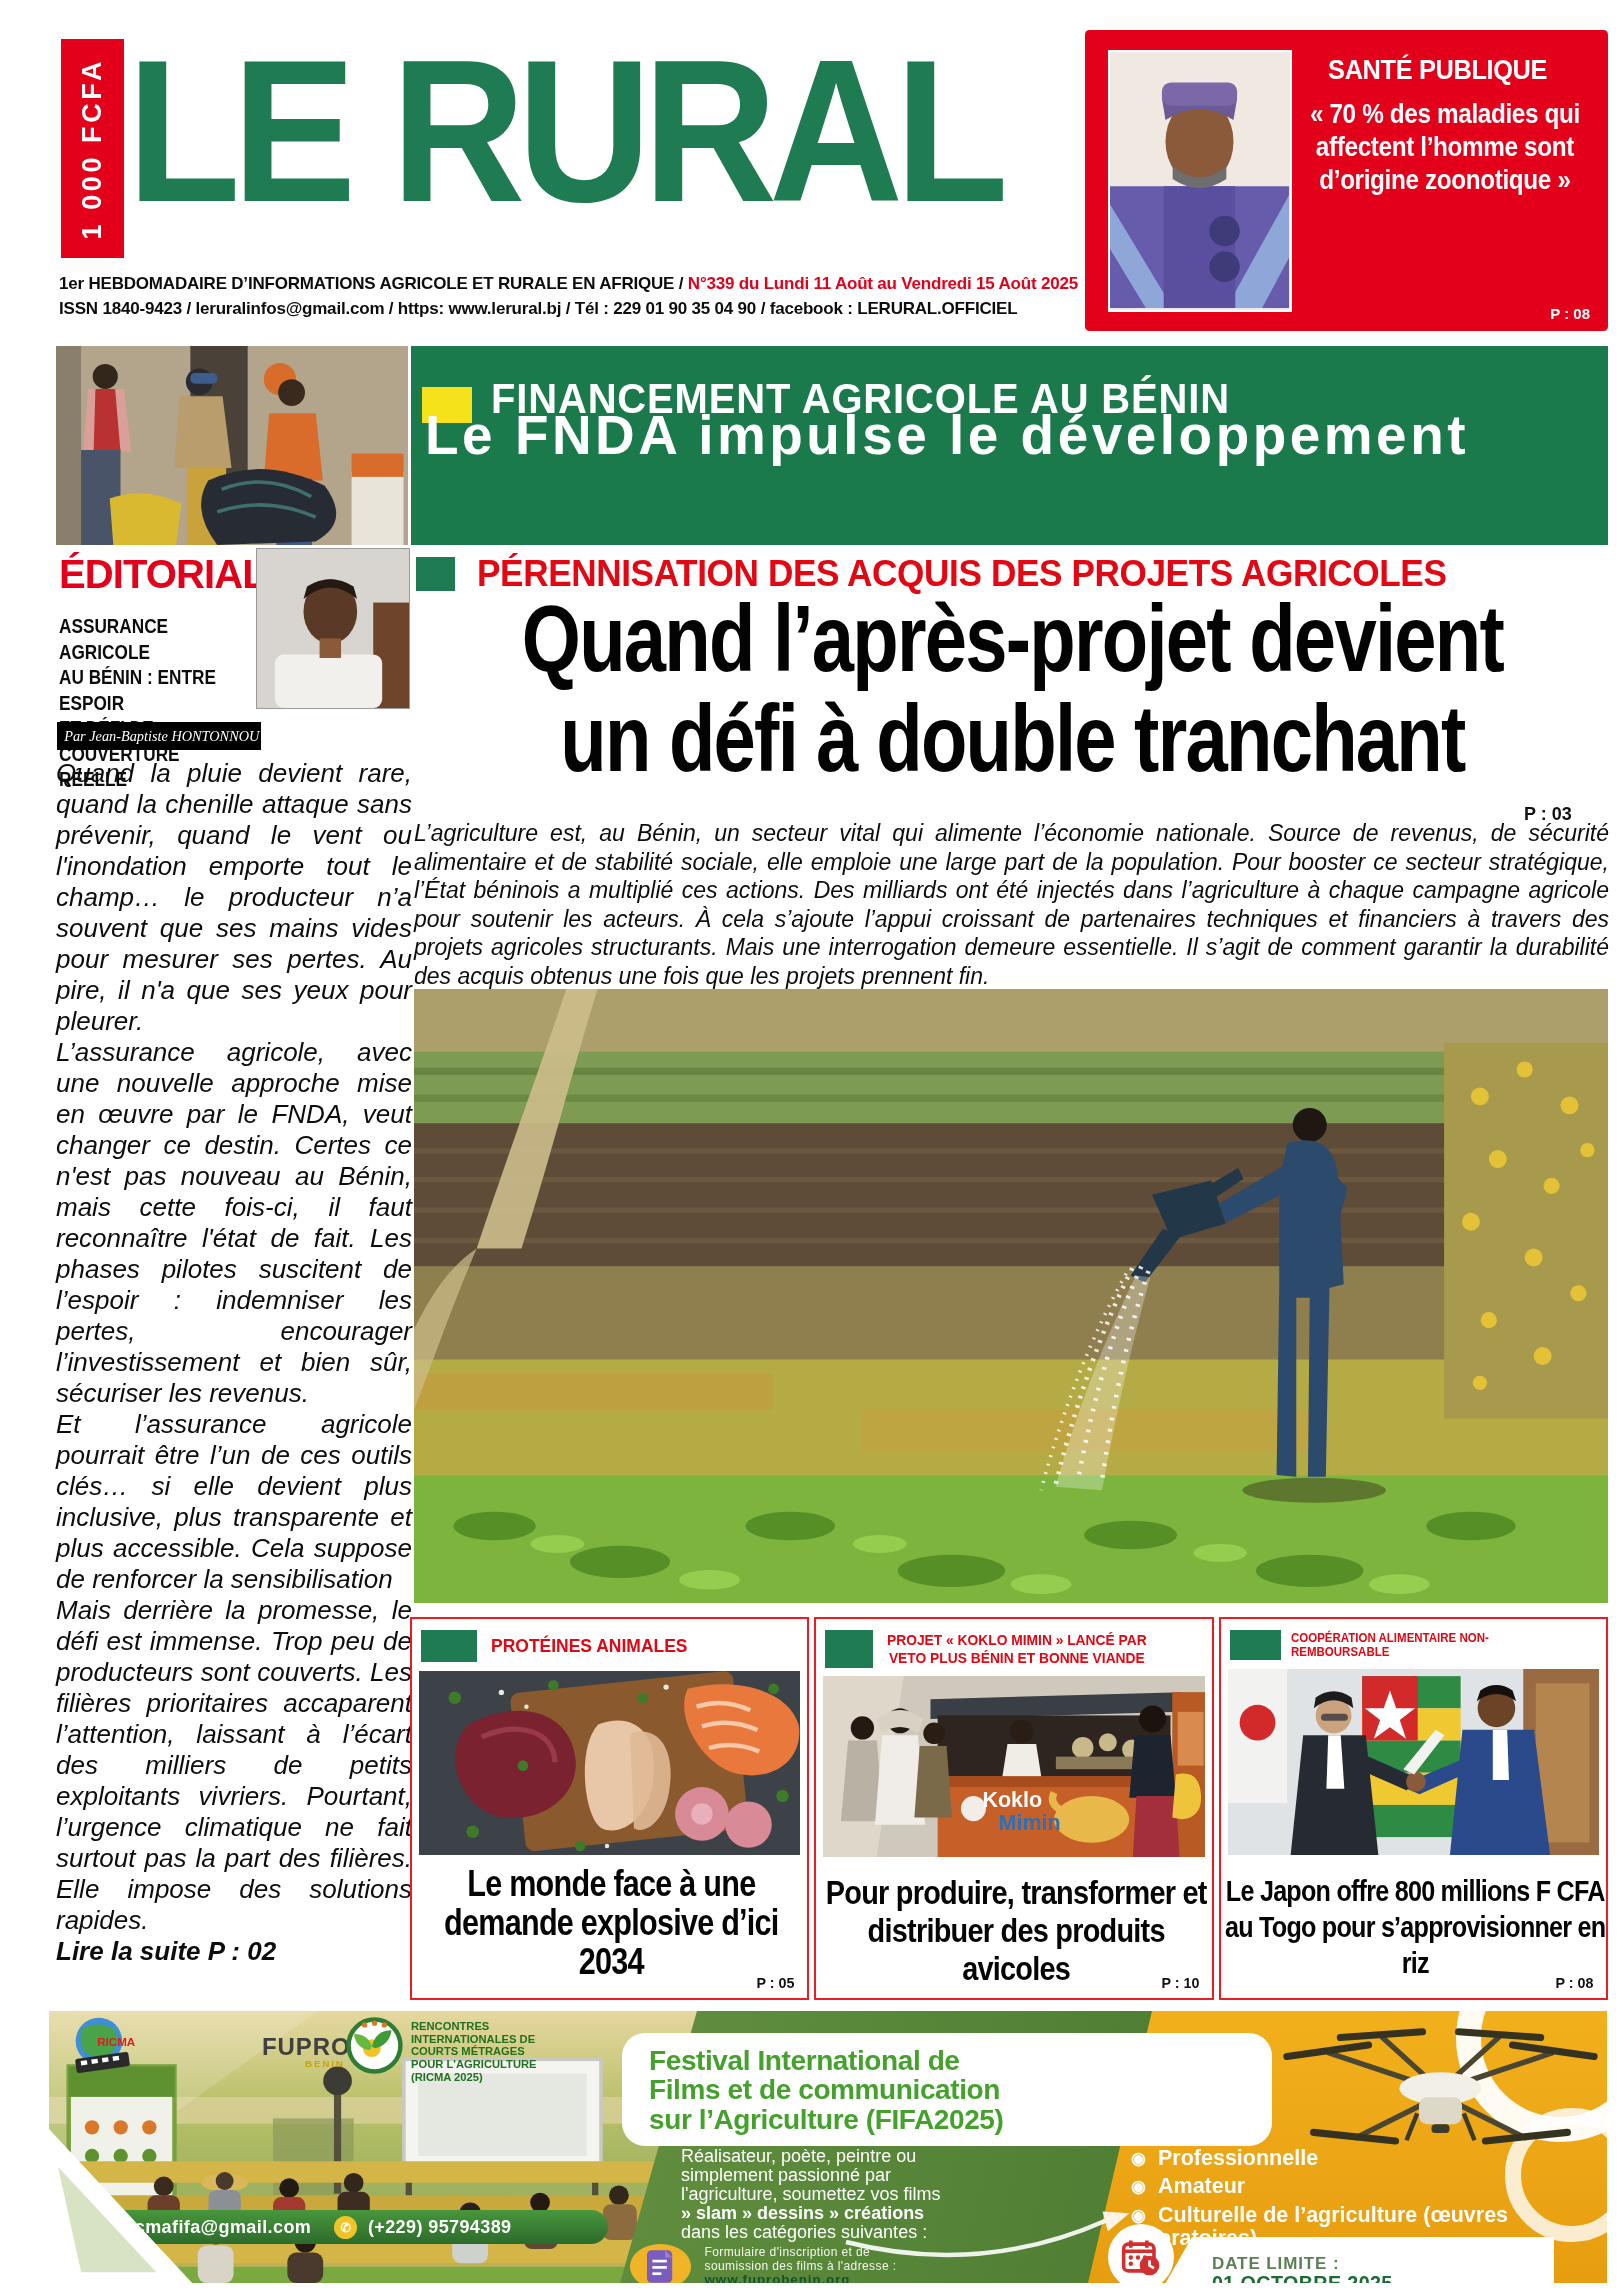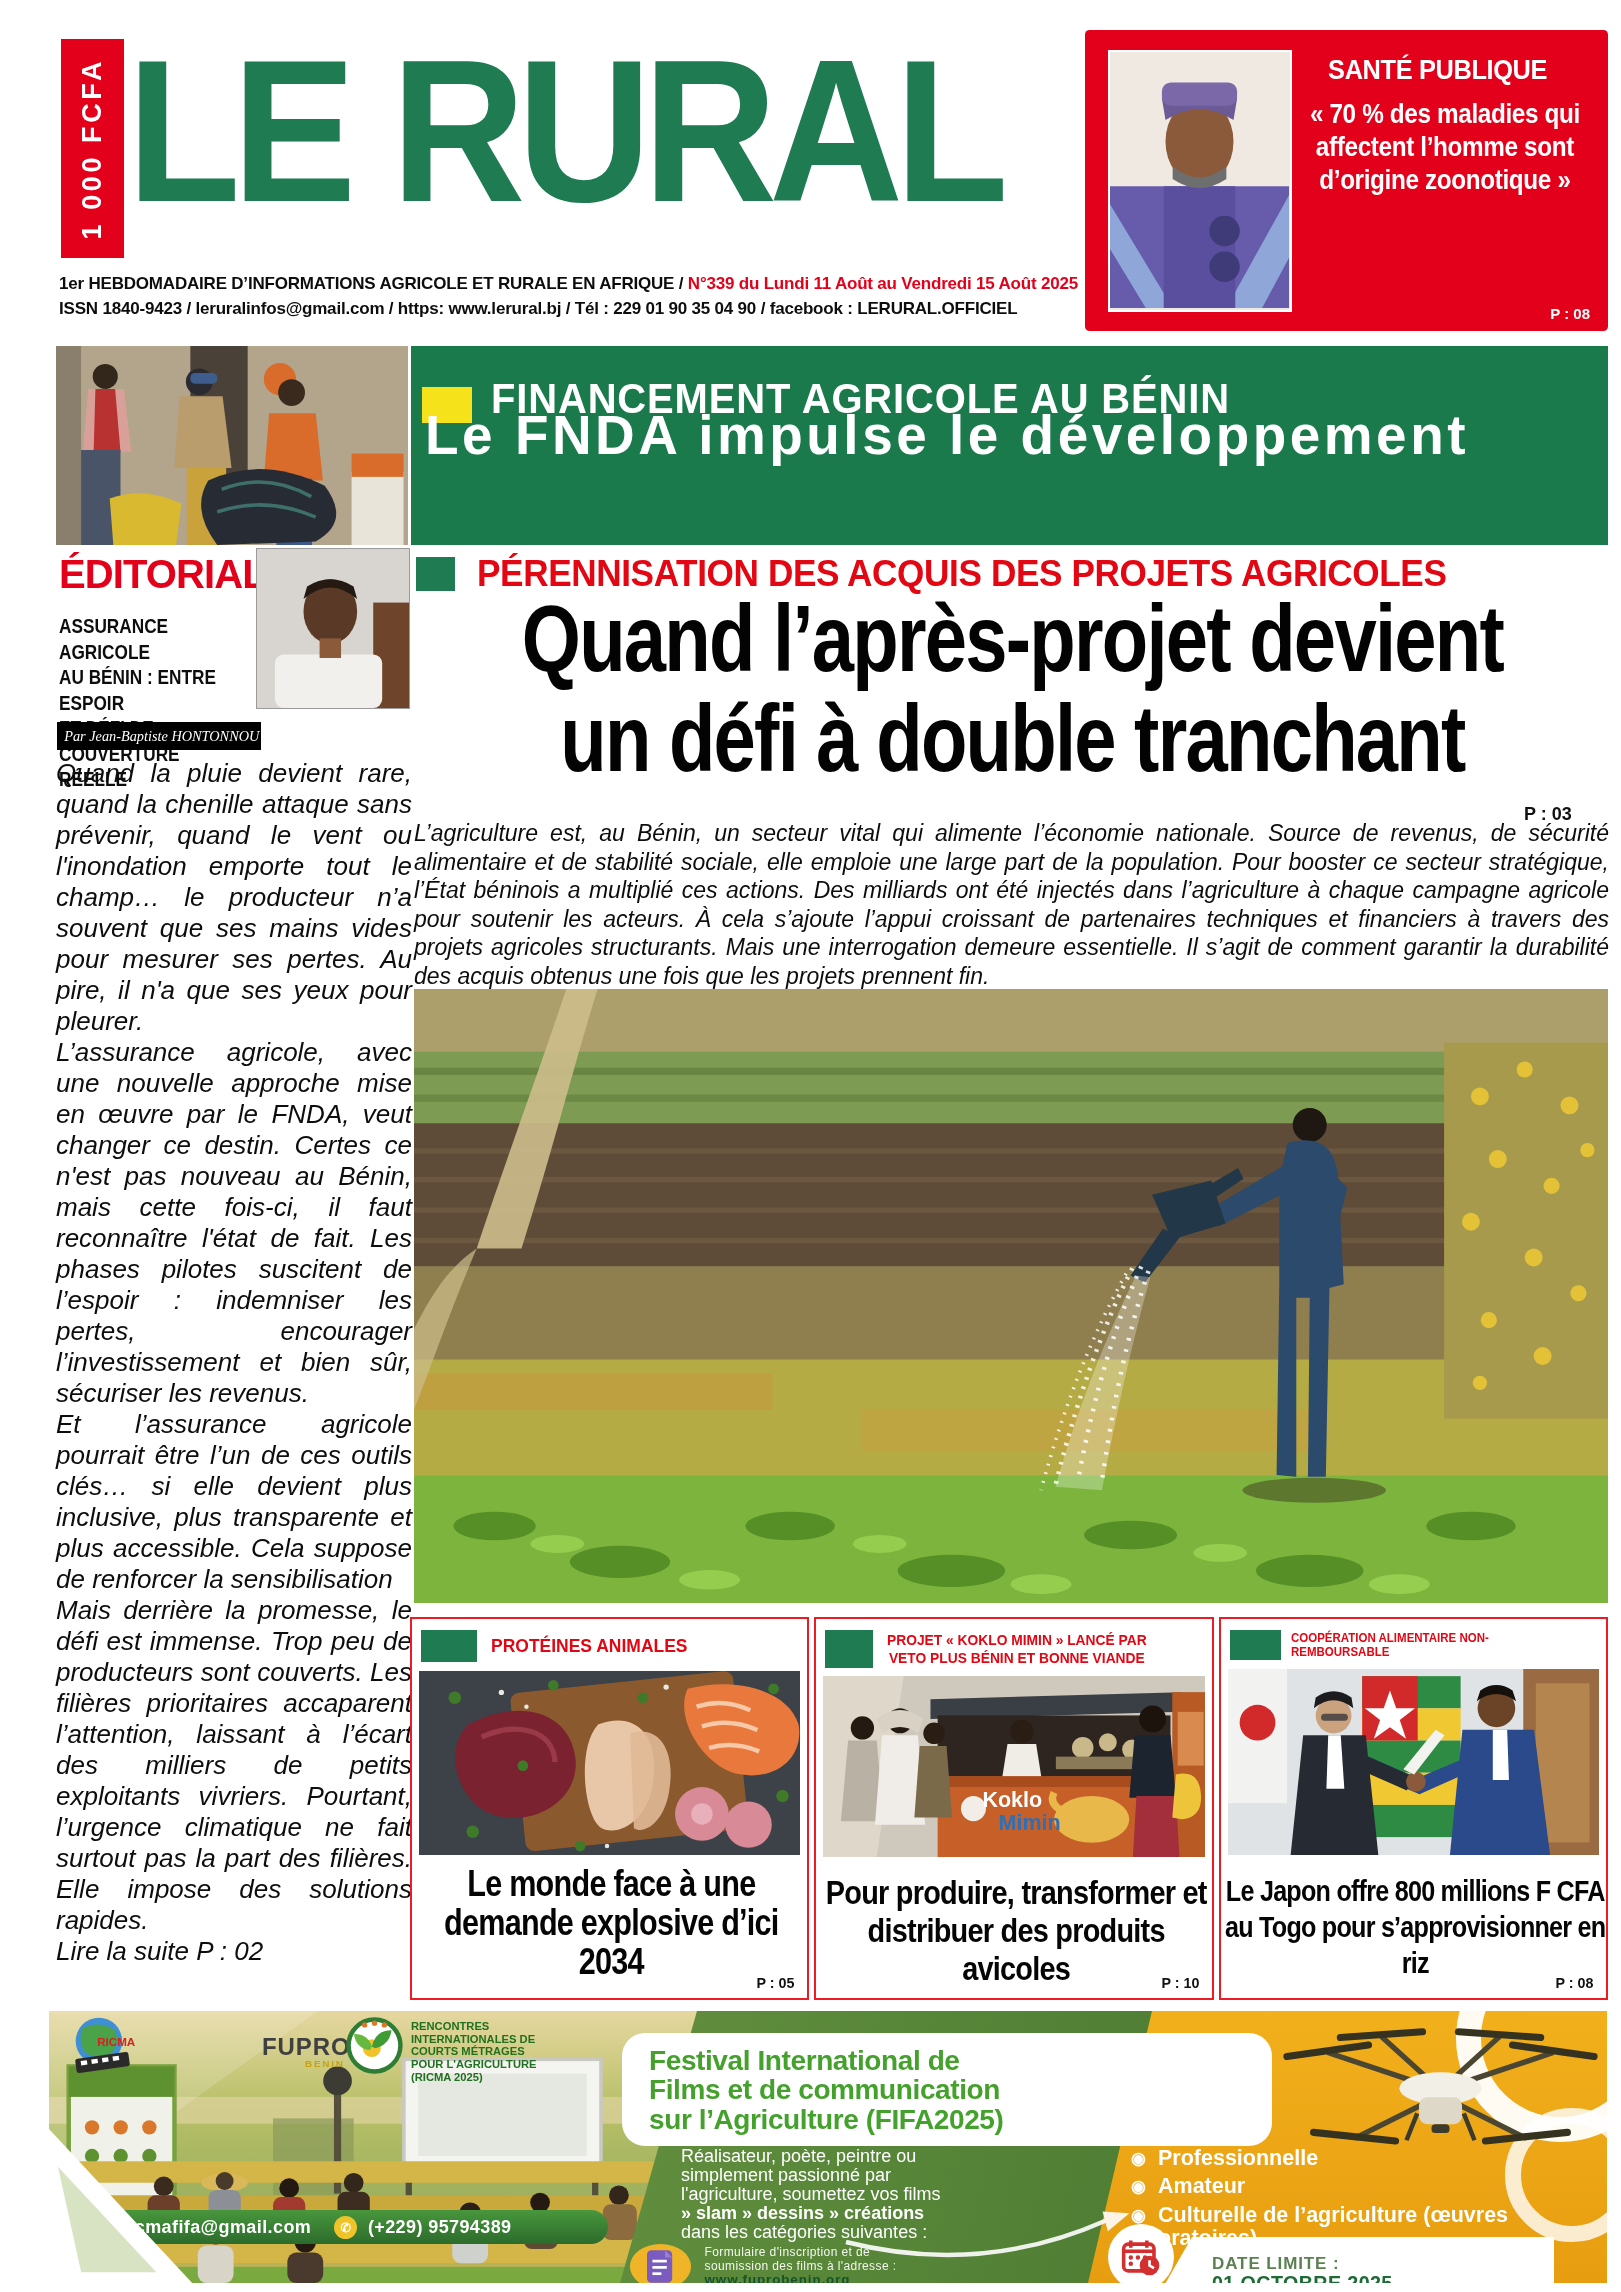--- a/index.html
+++ b/index.html
@@ -34,21 +34,21 @@
   .fnda-l2{position:absolute;left:16px;top:122px;font-size:57px;font-weight:800;letter-spacing:8px;white-space:nowrap}
 
   
   .edito-label{left:59px;top:552px;font-size:40px;font-weight:900;color:#e2001a;letter-spacing:-0.9px}
   .quill{left:270px;top:546px}
   .edito-photo{left:256px;top:548px;width:154px;height:161px;border:0.9px solid #9a9a9a;overflow:hidden;background:#d8d4cf}
   .edito-title{left:59px;top:613px;width:235px;transform:scaleX(.82);transform-origin:0 0;font-size:21px;line-height:25.5px;font-weight:800;color:#0d0d0d;white-space:pre-line}
   .edito-byline{left:57px;top:722px;width:204px;height:28px;background:#000;color:#fff;display:flex;align-items:center;padding-left:7.2px;font-family:"Liberation Serif",serif;font-style:italic;font-size:14.3px;white-space:nowrap}
   .edito-body{left:56px;top:758px;width:356px;font-style:italic;font-size:26px;line-height:31px;text-align:justify;color:#0d0d0d}
   .edito-body p{margin:0}
-  .read-more{font-weight:400}
+  .read-more{font-weight:700}
 
   
   .main-kicker{left:416px;top:553px;display:flex;align-items:center}
   .gsq{background:#1f7b51}
   .main-kicker .gsq{width:39px;height:34px}
   .main-kicker-text{margin-left:21.5px;font-size:37px;font-weight:800;color:#e30613;white-space:nowrap;transform:scaleX(.95);transform-origin:0 0;letter-spacing:-0.4px}
   .main-headline{left:414px;top:588px;width:1496px;transform:scaleX(.8);transform-origin:0 0;text-align:center;font-size:95px;line-height:100px;font-weight:900;letter-spacing:-2.2px;color:#030303;white-space:pre-line}
   .main-page{left:1524px;top:804px;font-size:18px;font-weight:800;color:#111}
   .main-lead{left:414px;top:819px;width:1195px;font-style:italic;font-size:23px;line-height:28.5px;text-align:justify;color:#0d0d0d}
   .main-photo{left:414px;top:989px;width:1194px;height:614px;overflow:hidden;background:#8a8a5a}

